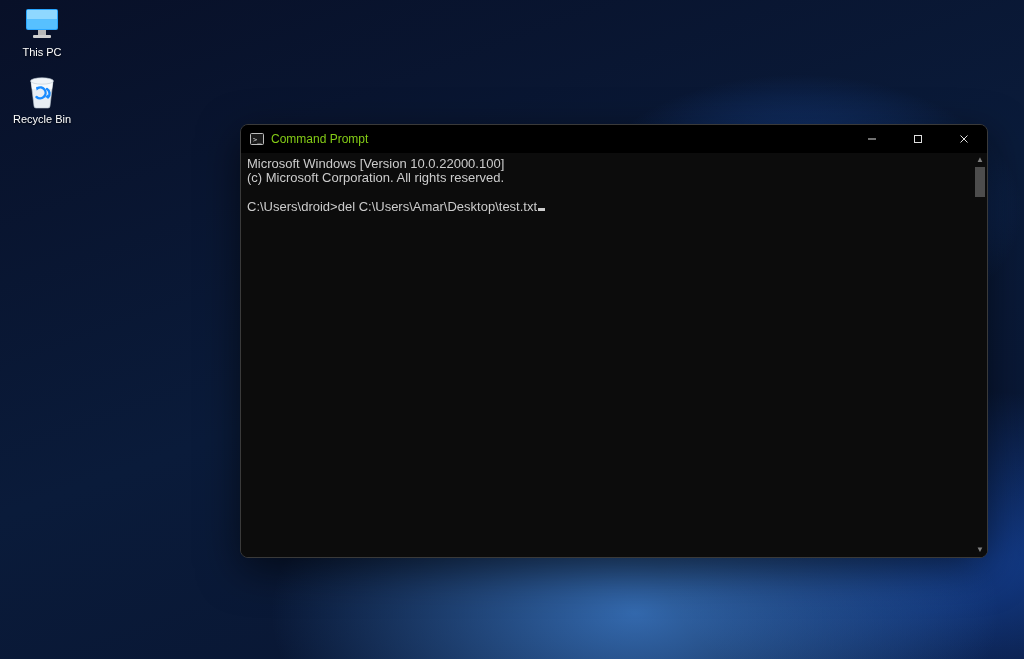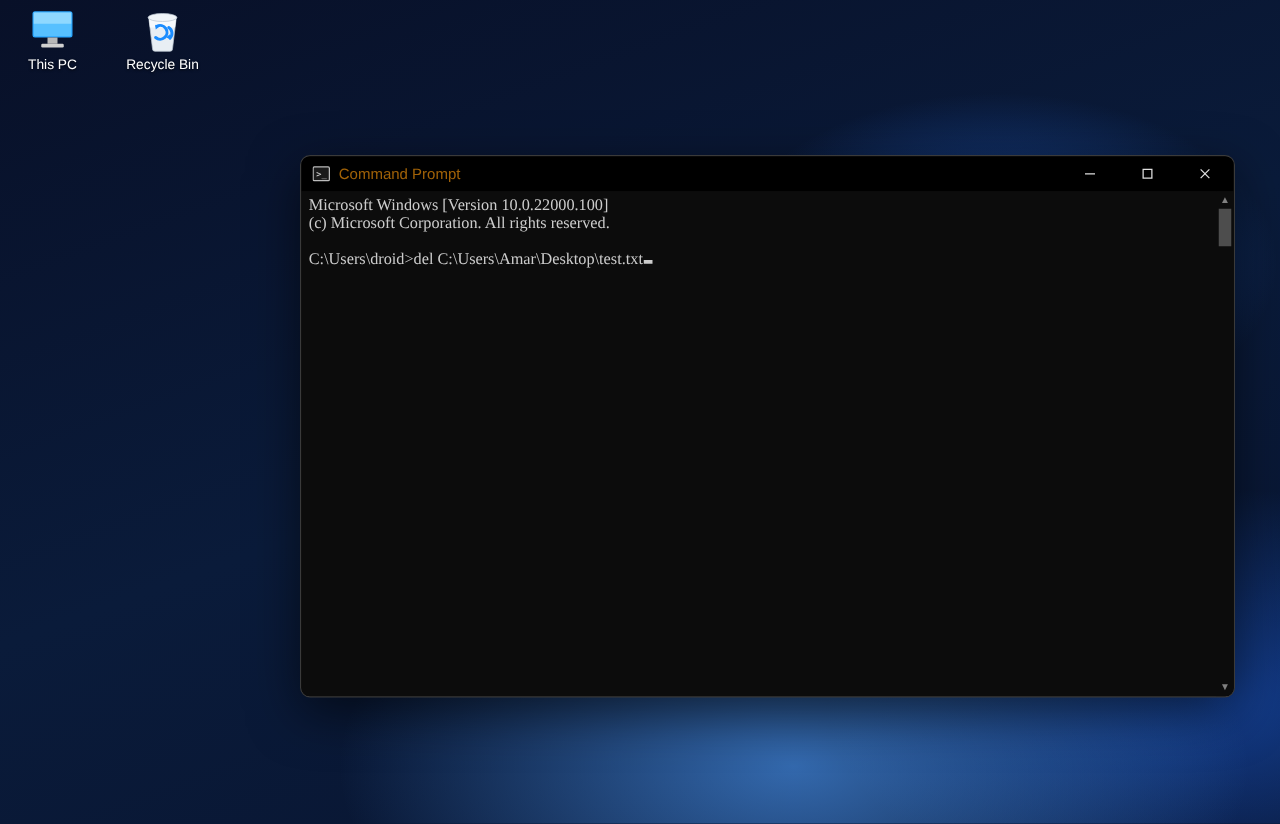--- a/index.html
+++ b/index.html
@@ -27,20 +27,21 @@
         radial-gradient(ellipse 560px 300px at 62% 93%, rgba(80,160,255,0.6) 0%, rgba(80,160,255,0) 65%),
         radial-gradient(ellipse 480px 260px at 95% 85%, rgba(30,100,230,0.5) 0%, rgba(30,100,230,0) 65%),
         linear-gradient(160deg, #081028 0%, #0a1b3a 50%, #081430 100%);
     }
 
     .desktop-icons {
       position: absolute;
       top: 4px;
       left: 4px;
       display: flex;
+      flex-direction: column;
       gap: 12px;
     }
 
     .desktop-icon {
       width: 76px;
       display: flex;
       flex-direction: column;
       align-items: center;
       gap: 4px;
       padding-top: 2px;
@@ -91,21 +92,21 @@
 
     .title-icon {
       width: 16px;
       height: 16px;
       display: flex;
       align-items: center;
       justify-content: center;
     }
 
     .title-text {
-      color: #a16207;
+      color: #84cc16;
       font-size: 12px;
       margin-left: 6px;
       flex: 1;
     }
 
     .title-buttons {
       display: flex;
       height: 100%;
     }
 
@@ -117,21 +118,21 @@
       justify-content: center;
       color: #e0e0e0;
       cursor: pointer;
     }
 
     .terminal-body {
       position: relative;
       flex: 1;
       background: #0c0c0c;
       color: #cccccc;
-      font-family: Liberation Serif, serif;
+      font-family: Liberation Sans, sans-serif;
       font-size: 13px;
       line-height: 1.1;
       padding: 4px 6px;
       white-space: pre;
     }
 
     .terminal-scrollbar {
       position: absolute;
       right: 0;
       top: 0;

